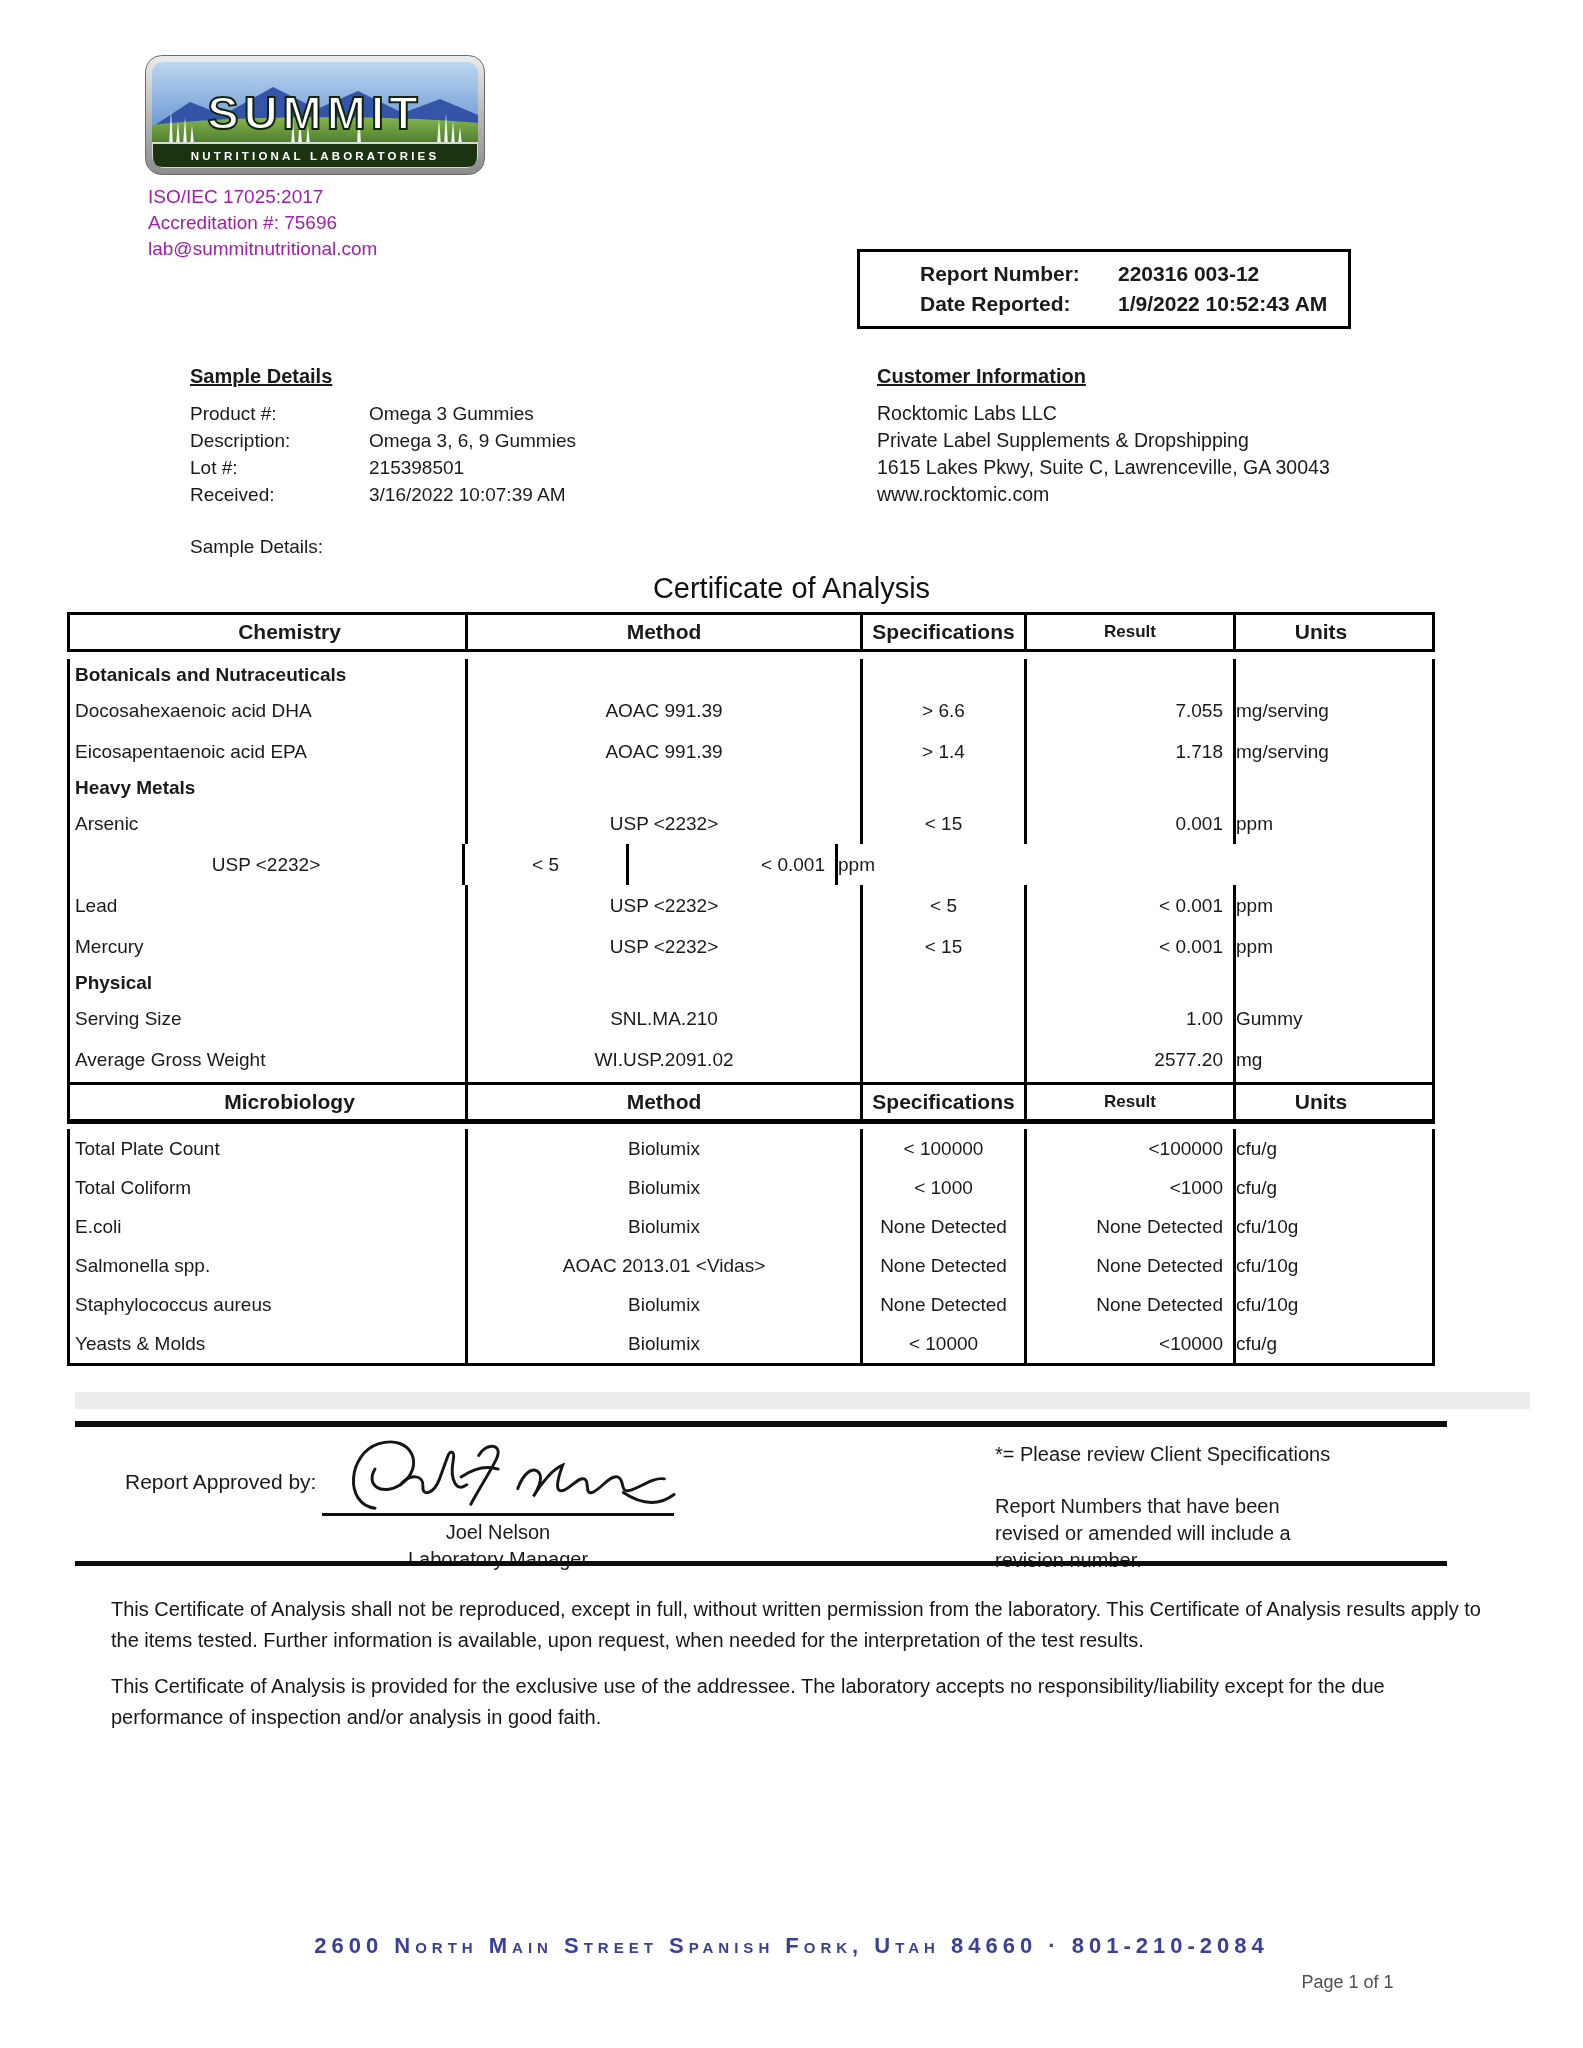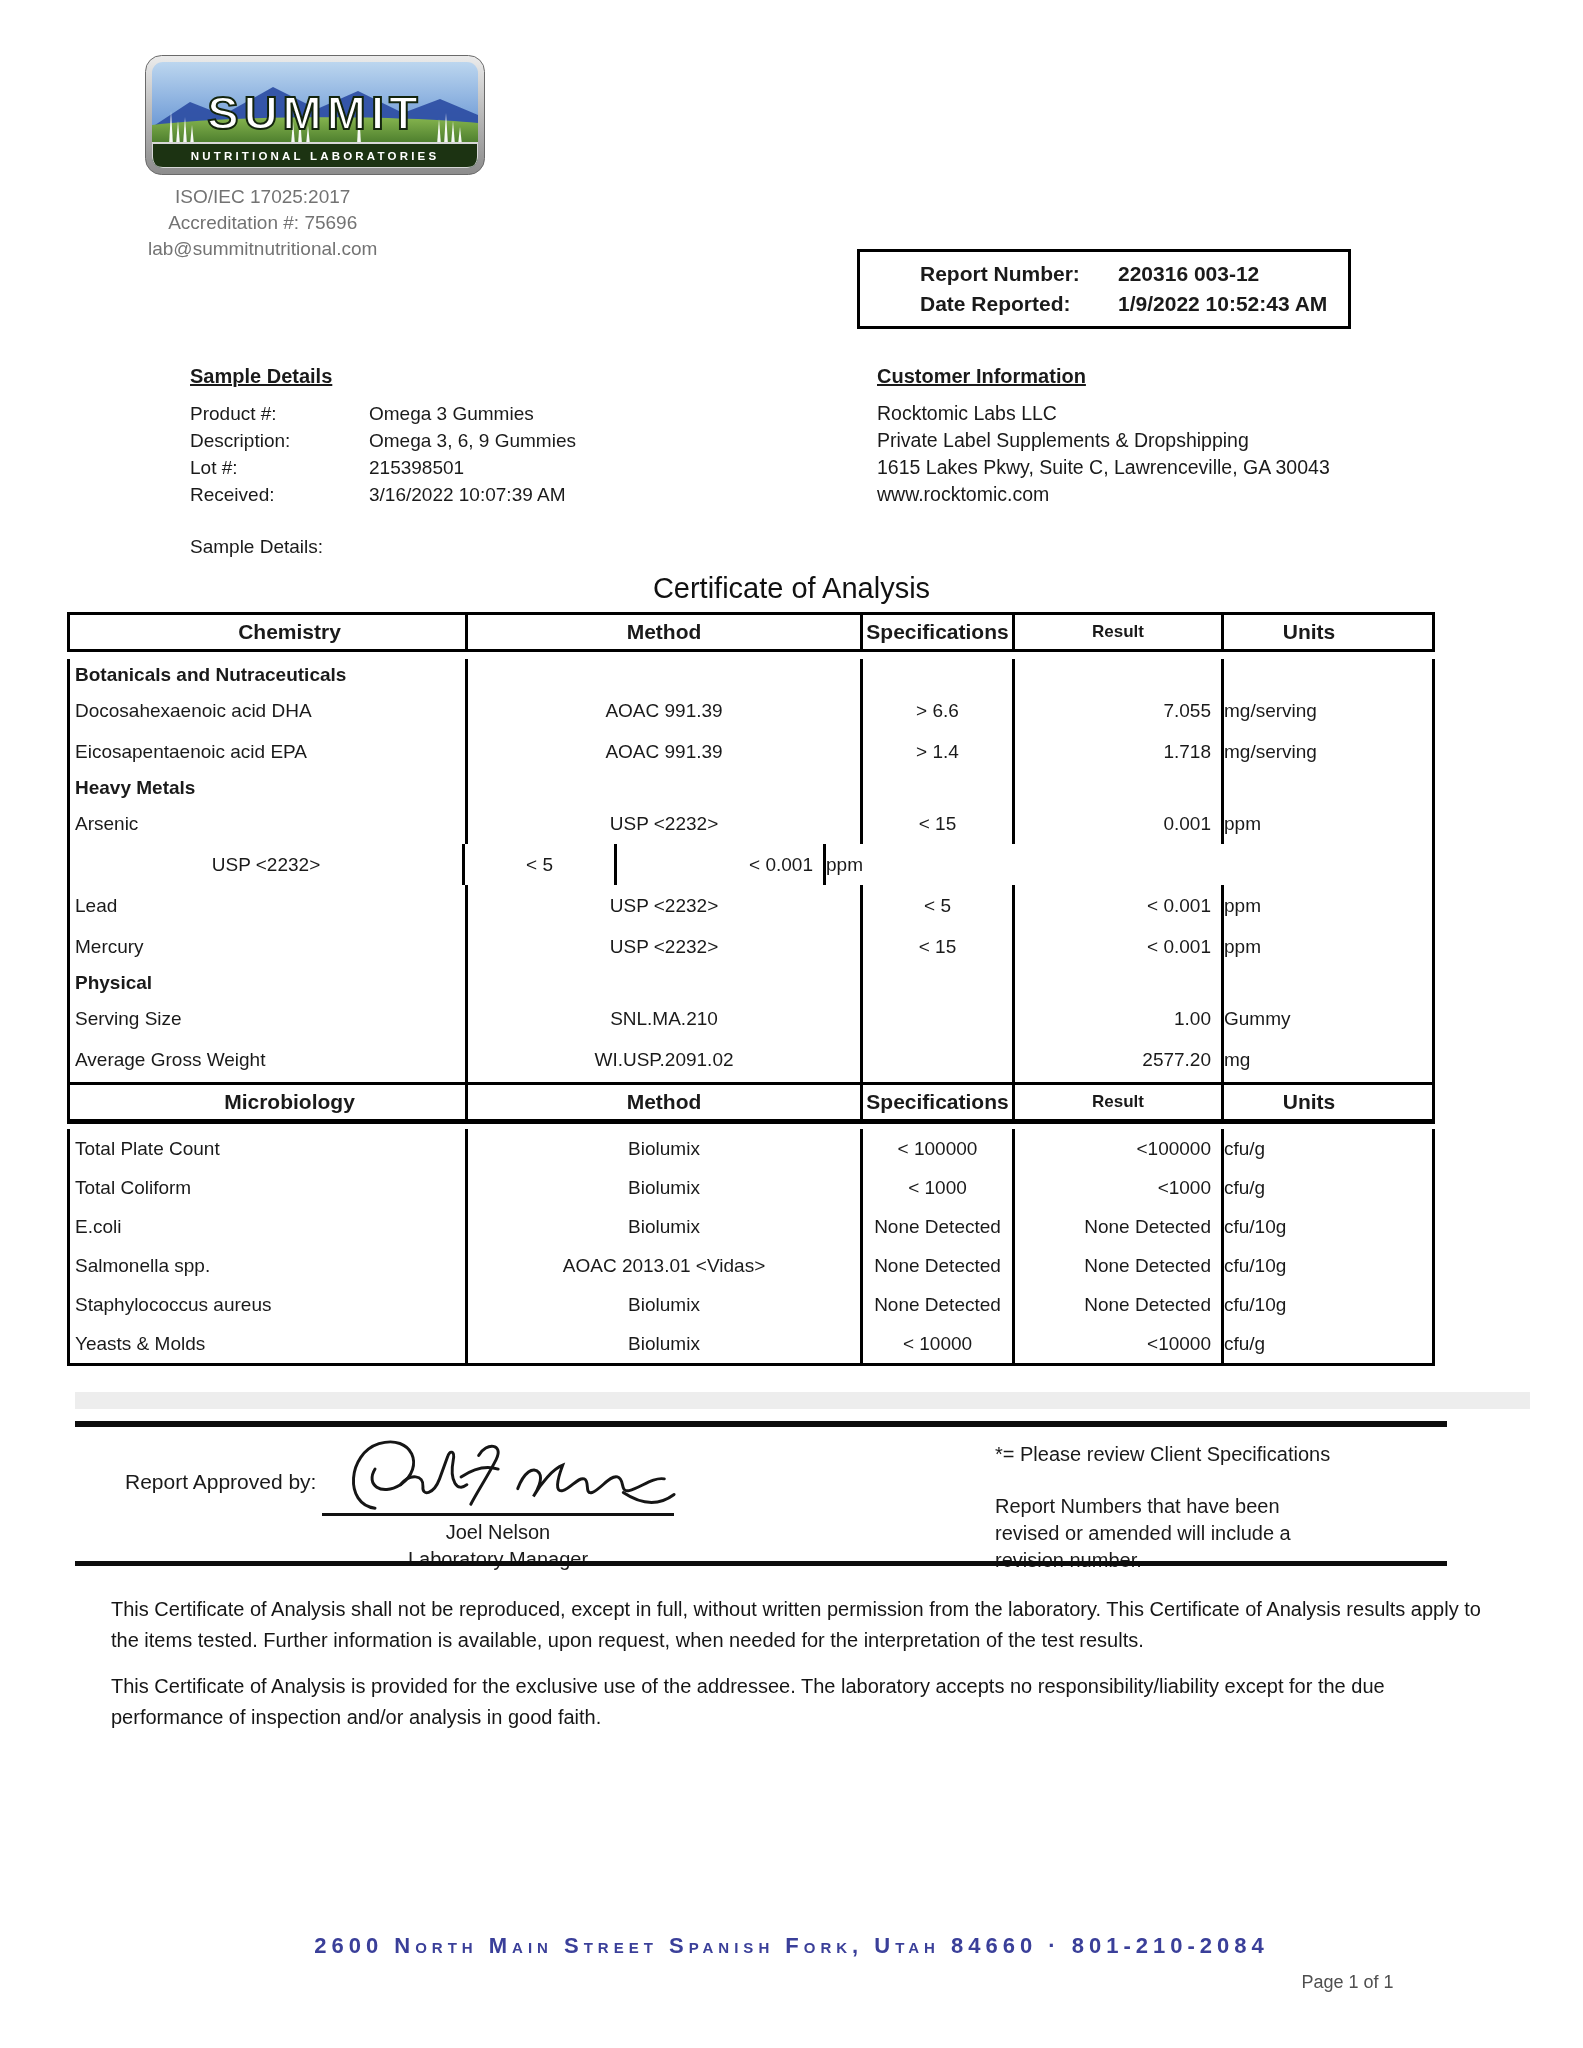--- a/index.html
+++ b/index.html
@@ -1,21 +1,21 @@
 <!DOCTYPE html>
 <html><head>
 <meta charset="utf-8">
 <style>
   html,body{margin:0;padding:0;background:#ffffff;}
   body{font-family:"Liberation Sans",sans-serif;color:#1a1a1a;}
   .page{position:relative;width:1583px;height:2048px;background:#ffffff;overflow:hidden;}
 
   
   .logo{position:absolute;left:145px;top:55px;width:340px;height:120px;}
-  .lab-info{position:absolute;left:148px;top:184px;font-size:19px;line-height:26px;color:#737373;text-align:center;}
+  .lab-info{position:absolute;left:148px;top:184px;font-size:19px;line-height:26px;color:#a21caf;}
   .report-box{position:absolute;left:857px;top:249px;width:494px;height:80px;border:3px solid #000;box-sizing:border-box;padding:7px 0 0 16px;}
   .report-row{display:flex;font-size:21px;font-weight:bold;line-height:30px;}
   .report-row .lbl{width:198px;margin-left:44px;}
 
   
   .info-heading{font-size:20px;font-weight:bold;text-decoration:underline;margin:0 0 12px 0;}
   .sample-details{position:absolute;left:190px;top:365px;}
   .detail-row{display:flex;font-size:19px;line-height:27px;}
   .detail-row .lbl{width:179px;}
   .sample-extra{position:absolute;left:190px;top:536px;font-size:19px;}
@@ -36,21 +36,21 @@
   .trow{display:flex;align-items:center;}
   .trow.data{height:41px;}
   .tbl-micro .trow.data{height:39px;}
   .trow.section{height:31px;}
   .tc{box-sizing:border-box;height:100%;display:flex;align-items:center;font-size:19px;}
   .tc.c1{justify-content:flex-start;padding-left:5px;border-right:3px solid #000;}
   .tc.c2{justify-content:center;border-right:3px solid #000;}
   .tc.c3{justify-content:center;border-right:3px solid #000;}
   .tc.c4{justify-content:flex-end;padding-right:10px;border-right:3px solid #000;}
   .tc.c5{justify-content:flex-start;}
-  .w1{width:398px;padding-left:44px;}.w2{width:395px;}.w3{width:152px;}.w4{width:209px;}.w5{width:170px;}
+  .w1{width:398px;padding-left:44px;}.w2{width:395px;}.w3{width:164px;}.w4{width:209px;}.w5{width:170px;}
   .section .tc.c1{font-weight:bold;}
 
   .gray-strip{position:absolute;left:75px;top:1392px;width:1455px;height:17px;background:#ededed;}
   .divider{position:absolute;left:75px;width:1372px;background:#0d0d0d;}
   .divider.d1{top:1421px;height:6px;}
   .divider.d2{top:1561px;height:5px;}
 
   
   .approve-label{position:absolute;left:125px;top:1470px;font-size:21px;}
   .signature{position:absolute;left:330px;top:1430px;width:352px;height:86px;}

